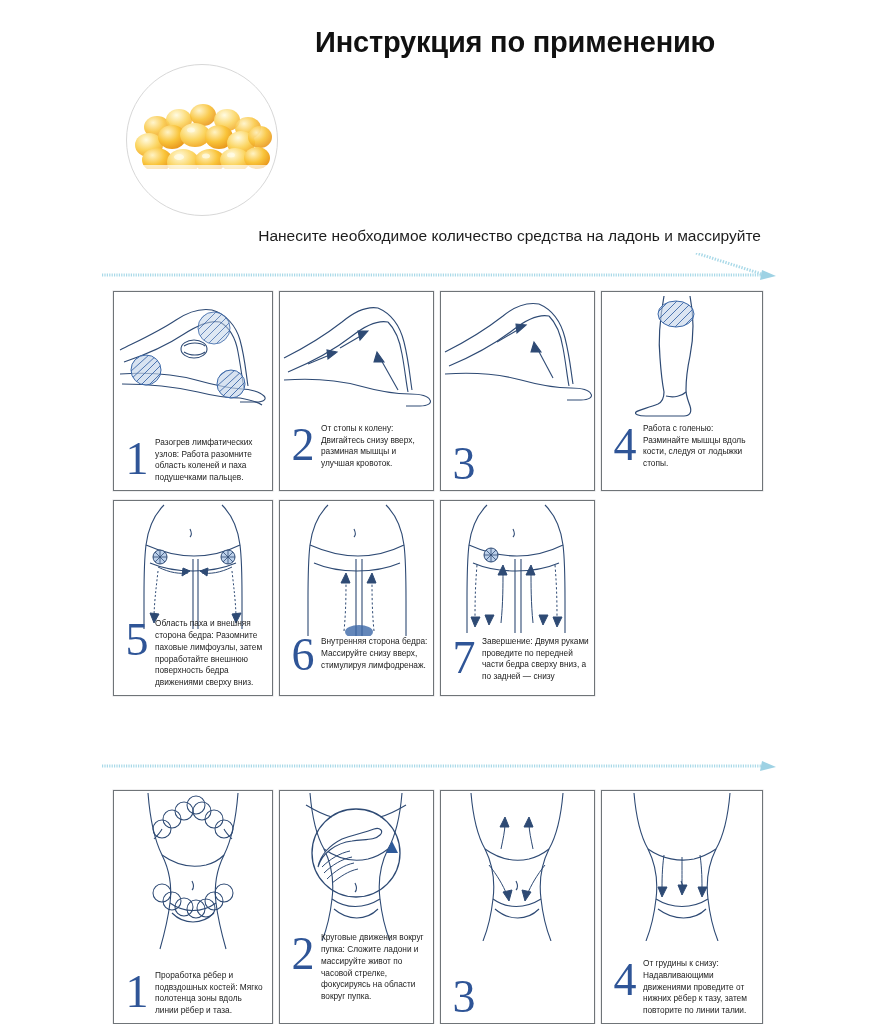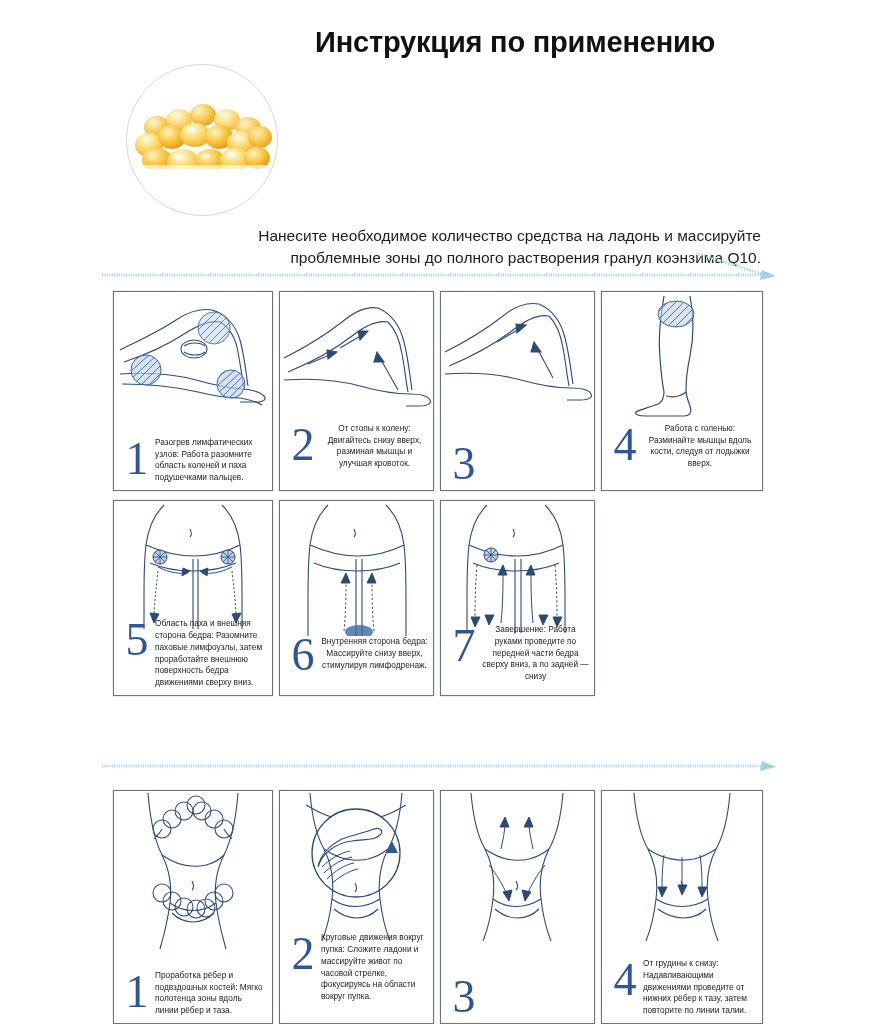--- a/index.html
+++ b/index.html
@@ -76,21 +76,21 @@
     font-family:"Liberation Serif","DejaVu Serif",serif;
     font-weight:400;
     flex:0 0 auto;width:34px;text-align:center;
     margin-top:2px;
   }
   .step-text{
     flex:1 1 auto;
     font-size:8.3px;line-height:1.42;color:#1c1c1c;
     padding-left:1px;
   }
-  .cap-mid .step-text{align-self:center;text-align:center;}
+  .cap-mid .step-text{align-self:center;}
 
   
   .caption.c-a{bottom:6px;}
   .caption.c-b{bottom:20px;}
   .caption.c-c{bottom:12px;}
 </style>
 </head>
 <body>
 
 <div class="page">
@@ -150,21 +150,20 @@
           <rect x="0" y="0" width="150" height="62" fill="url(#bgfade)"></rect>
           <rect x="0" y="104" width="150" height="46" fill="#ffffff"></rect>
           <rect x="0" y="100" width="150" height="10" fill="#ffffff" opacity=".7"></rect>
         </g>
       </svg>
     </div>
   </div>
 
   <div class="intro">
     <span class="intro-line">Нанесите необходимое количество средства на ладонь и массируйте</span>
-    <span class="intro-line">проблемные зоны до полного растворения гранул коэнзима Q10.</span>
   </div>
 
   <div class="arrow-row arrow-top">
     <svg width="680" height="30" viewBox="0 0 680 30">
       <line x1="2" y1="22" x2="662" y2="22" stroke="#a9d9e8" stroke-width="3" stroke-dasharray="1.2 1.2" stroke-linecap="butt"></line>
       <line x1="596" y1="0" x2="668" y2="23" stroke="#a9d9e8" stroke-width="3" stroke-dasharray="1.4 1.4"></line>
       <path d="M662 17 L676 23 L660 27 Z" fill="#9ed2e4"></path>
     </svg>
   </div>
 
@@ -303,21 +302,21 @@
                 <path d="M54 38 L96 -4 M54 30 L90 -6 M54 22 L80 -4 M54 14 L70 -2 M62 38 L96 4 M70 38 L96 12 M78 38 L96 20 M86 38 L96 28"></path>
               </g>
             </g>
             <ellipse cx="74" cy="22" rx="18" ry="13" fill="none" stroke="#3c68a8" stroke-width="1"></ellipse>
           </g>
         </svg>
       </div>
       <div class="caption c-b cap-mid">
         <div class="step-num">4</div>
         <div class="step-text">Работа с голенью:
-Разминайте мышцы вдоль кости, следуя от лодыжки вверх.</div>
+Разминайте мышцы вдоль кости, следуя от лодыжки стопы.</div>
       </div>
     </div>
   </div>
 
   <div class="grid grid-2">
 
     <div class="panel p-w1 h2">
       <div class="art" style="height:128px">
         <svg width="158" height="128" viewBox="0 0 158 128">
           <g fill="none" stroke="#2e4a74" stroke-width="1.1">
@@ -408,21 +407,21 @@
           </g>
           <g>
             <circle cx="50" cy="54" r="7" fill="#bcd0ea" stroke="#2e4a74" stroke-width="1"></circle>
             <path d="M50 47 L50 61 M43 54 L57 54 M45 49 L55 59 M55 49 L45 59" stroke="#2e4a74" stroke-width="0.8"></path>
           </g>
         </svg>
       </div>
       <div class="caption c-c cap-mid">
         <div class="step-num">7</div>
         <div class="step-text">Завершение:
-Работа руками проведите по передней части бедра сверху вниз, а по задней — снизу</div>
+Двумя руками проведите по передней части бедра сверху вниз, а по задней — снизу</div>
       </div>
     </div>
   </div>
 
   <div class="arrow-row arrow-bottom">
     <svg width="680" height="30" viewBox="0 0 680 30">
       <line x1="2" y1="14" x2="662" y2="14" stroke="#a9d9e8" stroke-width="3" stroke-dasharray="1.2 1.2" stroke-linecap="butt"></line>
       <path d="M662 9 L676 15 L660 19 Z" fill="#9ed2e4"></path>
     </svg>
   </div>

